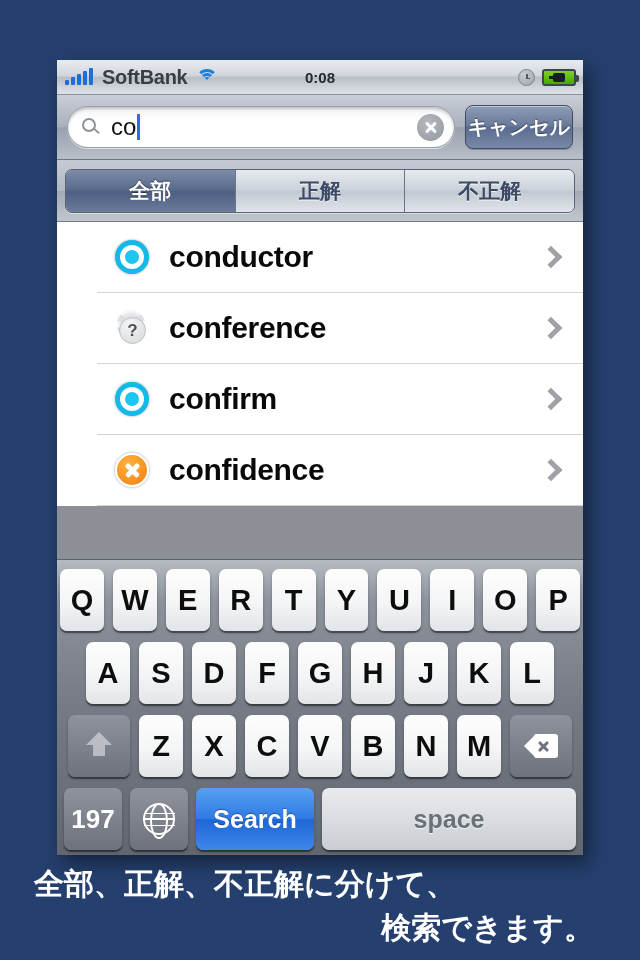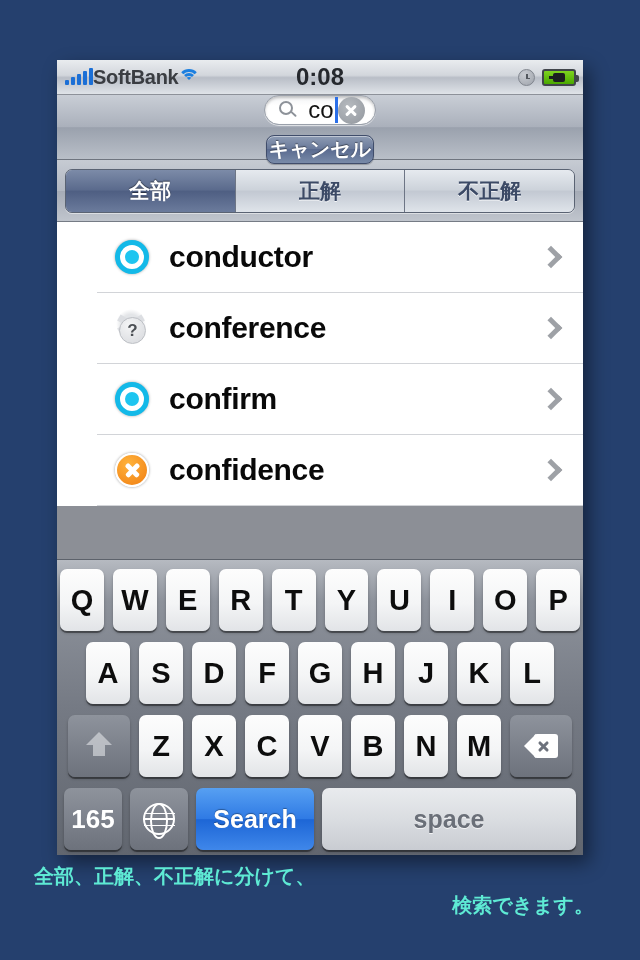--- a/index.html
+++ b/index.html
@@ -26,38 +26,38 @@
   }
 
   
   .statusbar {
     position: relative;
     height: 35px;
     background: linear-gradient(to bottom, #e9ecef 0%, #d2d6dc 45%, #b9bec7 52%, #dfe3e8 100%);
     border-bottom: 1px solid #8d9199;
     display: flex; align-items: center;
   }
-  .sb-left { display: flex; align-items: flex-end; padding-left: 8px; height: 100%; align-items: center;}
+  .sb-left { display: flex; align-items: flex-end; gap: 9px; padding-left: 8px; height: 100%; align-items: center;}
   .signal { display: flex; align-items: flex-end; gap: 2px; height: 16px; }
   .signal i { display: block; width: 4px; background: #1b6fd6; border-radius: 1px; }
   .signal i:nth-child(1){height:5px;} .signal i:nth-child(2){height:8px;}
   .signal i:nth-child(3){height:11px;} .signal i:nth-child(4){height:14px;}
   .signal i:nth-child(5){height:17px;}
   .carrier { font-size: 20px; font-weight: bold; color: #3a3d42; letter-spacing: -0.3px; }
   .wifi { position: relative; width: 22px; height: 16px; }
   .wifi span { position:absolute; left:50%; transform:translateX(-50%);
     border: 3px solid #1b7fe0; border-bottom-color: transparent;
     border-left-color: transparent; border-right-color: transparent;
     border-radius: 50%;}
   .wifi .w1 { width:22px; height:22px; top:0; }
   .wifi .w2 { width:14px; height:14px; top:4px; }
   .wifi .w3 { width:6px; height:6px; top:8px; }
   .sb-time {
     position: absolute; left: 0; right: 0; text-align: center;
-    font-size: 24px; font-weight: bold; color: #25282d;
+    font-size: 15px; font-weight: bold; color: #25282d;
   }
   .sb-right { margin-left: auto; display: flex; align-items: center; gap: 7px; padding-right: 7px; }
   .alarm {
     width: 17px; height: 17px; border-radius: 50%;
     background: radial-gradient(circle at 35% 30%, #c9ccd2, #9ea3ab);
     border: 1px solid #80858e; position: relative;
   }
   .alarm::before, .alarm::after { content:""; position:absolute; background:#53575e; }
   .alarm::before { width:1.5px; height:5px; left:7px; top:4px; }
   .alarm::after { width:4px; height:1.5px; left:7px; top:8px; }
@@ -72,21 +72,21 @@
   }
   .plug { position:absolute; left:5px; top:2px; width:20px; height:9px; }
   .plug .body { position:absolute; left:4px; top:0; width:12px; height:9px; background:#1b1d20; border-radius:2px; }
   .plug .pin { position:absolute; left:0px; top:3px; width:5px; height:3px; background:#1b1d20; }
 
   
   .searchbar {
     height: 65px;
     background: linear-gradient(to bottom, #c9ced6 0%, #aab0bb 50%, #9aa1ad 51%, #b9bfc8 100%);
     border-bottom: 1px solid #6f757f;
-    display: flex; align-items: center; padding: 0 10px; gap: 10px; flex-direction: column;
+    display: flex; align-items: center; padding: 0 10px; gap: 10px;
   }
   .searchfield {
     flex: 1; height: 42px; border-radius: 21px;
     background: linear-gradient(to bottom, #f2f3f5 0%, #ffffff 35%, #ffffff 100%);
     border: 1px solid #9aa0aa;
     box-shadow: inset 0 2px 3px rgba(0,0,0,0.22), 0 1px 0 rgba(255,255,255,0.6);
     display: flex; align-items: center; padding: 0 10px 0 14px; position: relative;
   }
   .mag { width: 19px; height: 19px; position: relative; flex: 0 0 auto; }
   .mag .ring {
@@ -284,21 +284,21 @@
   }
   .key.search {
     width: 118px; height: 62px; font-size: 25px; color: #fff; font-weight: bold;
     background: linear-gradient(to bottom, #57a0f2 0%, #2f7ae4 50%, #1d66d6 51%, #3f87ea 100%);
     text-shadow: 0 -1px 1px rgba(0,0,0,0.35);
   }
 
   
   .caption {
     position: absolute; left: 0; right: 0; top: 862px;
-    color: #5eead4; font-weight: bold; font-size: 20px;
+    color: #ffffff; font-weight: bold; font-size: 30px;
     text-align: left; padding: 0 34px;
     line-height: 1.45;
   }
   .caption .l2 { text-align: right; display: block; padding-right: 12px; }
 </style>
 </head>
 <body>
 
 <div id="screen">
 
@@ -436,21 +436,21 @@
           <div class="del-glyph">
               <div class="box"></div>
               <div class="tip"></div>
               <div class="x1"></div>
               <div class="x2"></div>
             </div>
         </div>
       </div>
 
       <div class="krow krow4">
-        <div class="key dark num">165</div>
+        <div class="key dark num">197</div>
         <div class="key dark globe">
           <div class="globe-glyph">
               <div class="globe-bar2"></div>
               <div class="globe-bar3"></div>
             </div>
         </div>
         <div class="key search">Search</div>
         <div class="key space">space</div>
       </div>
 

